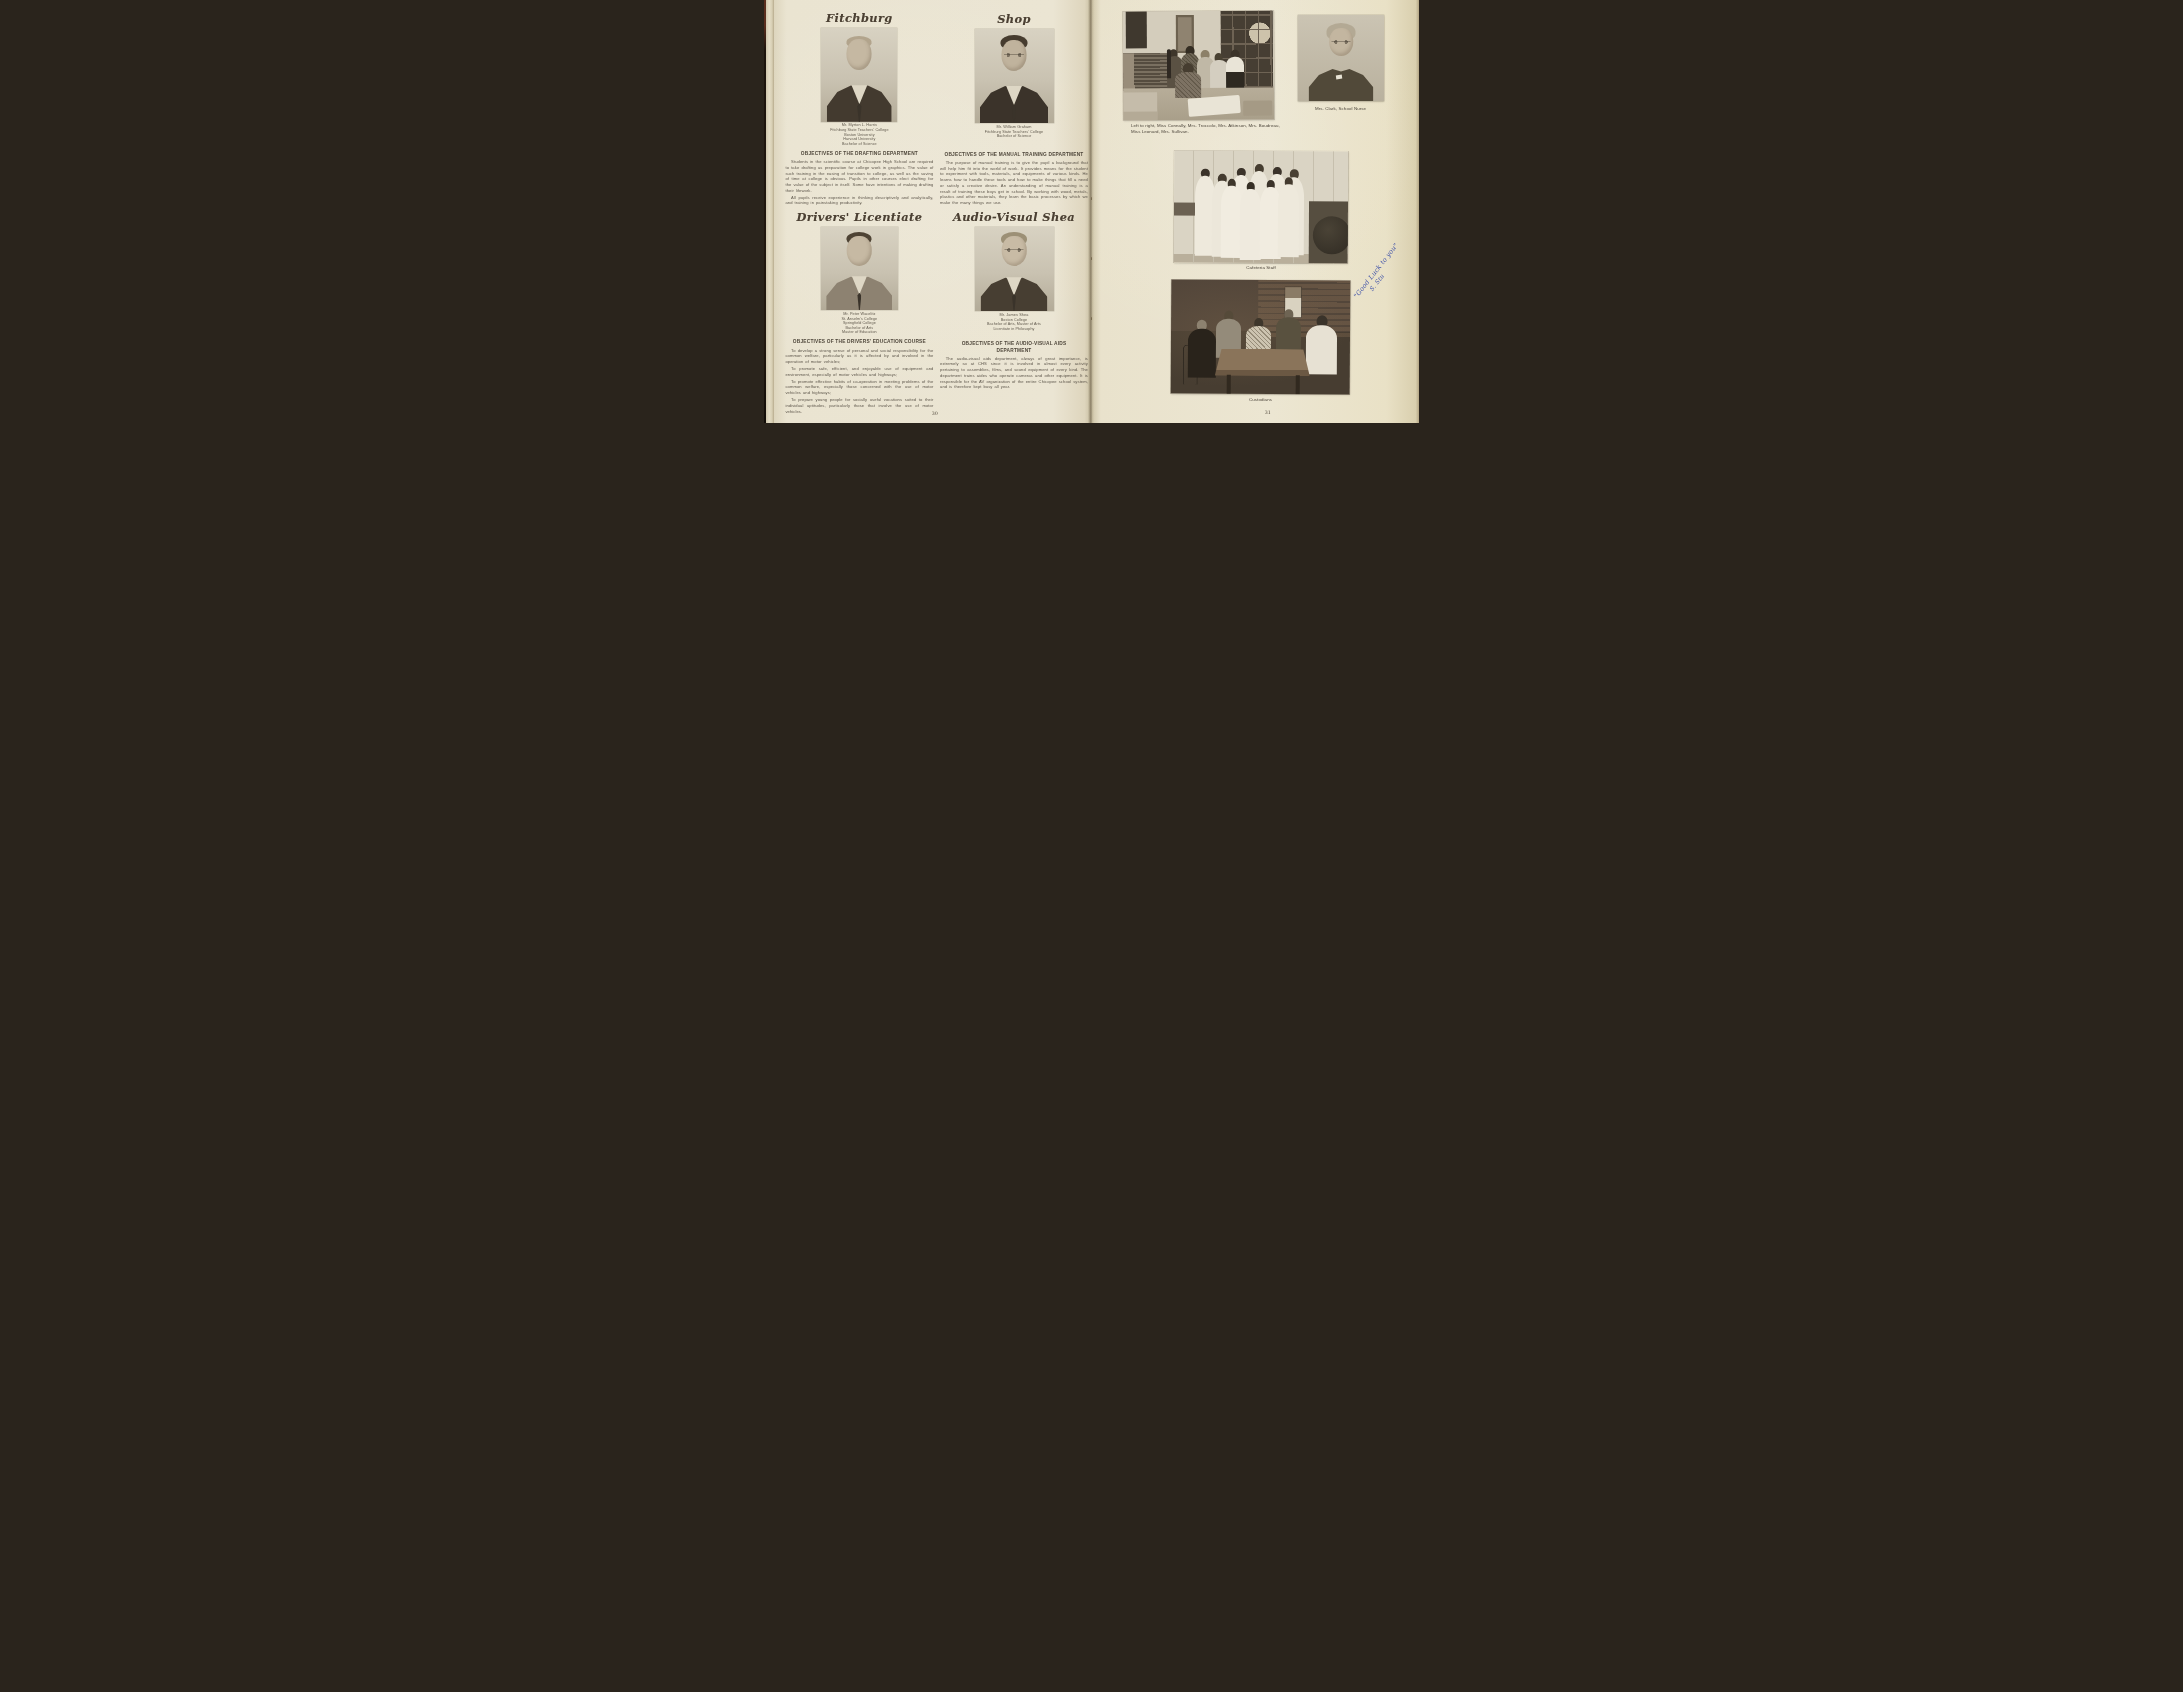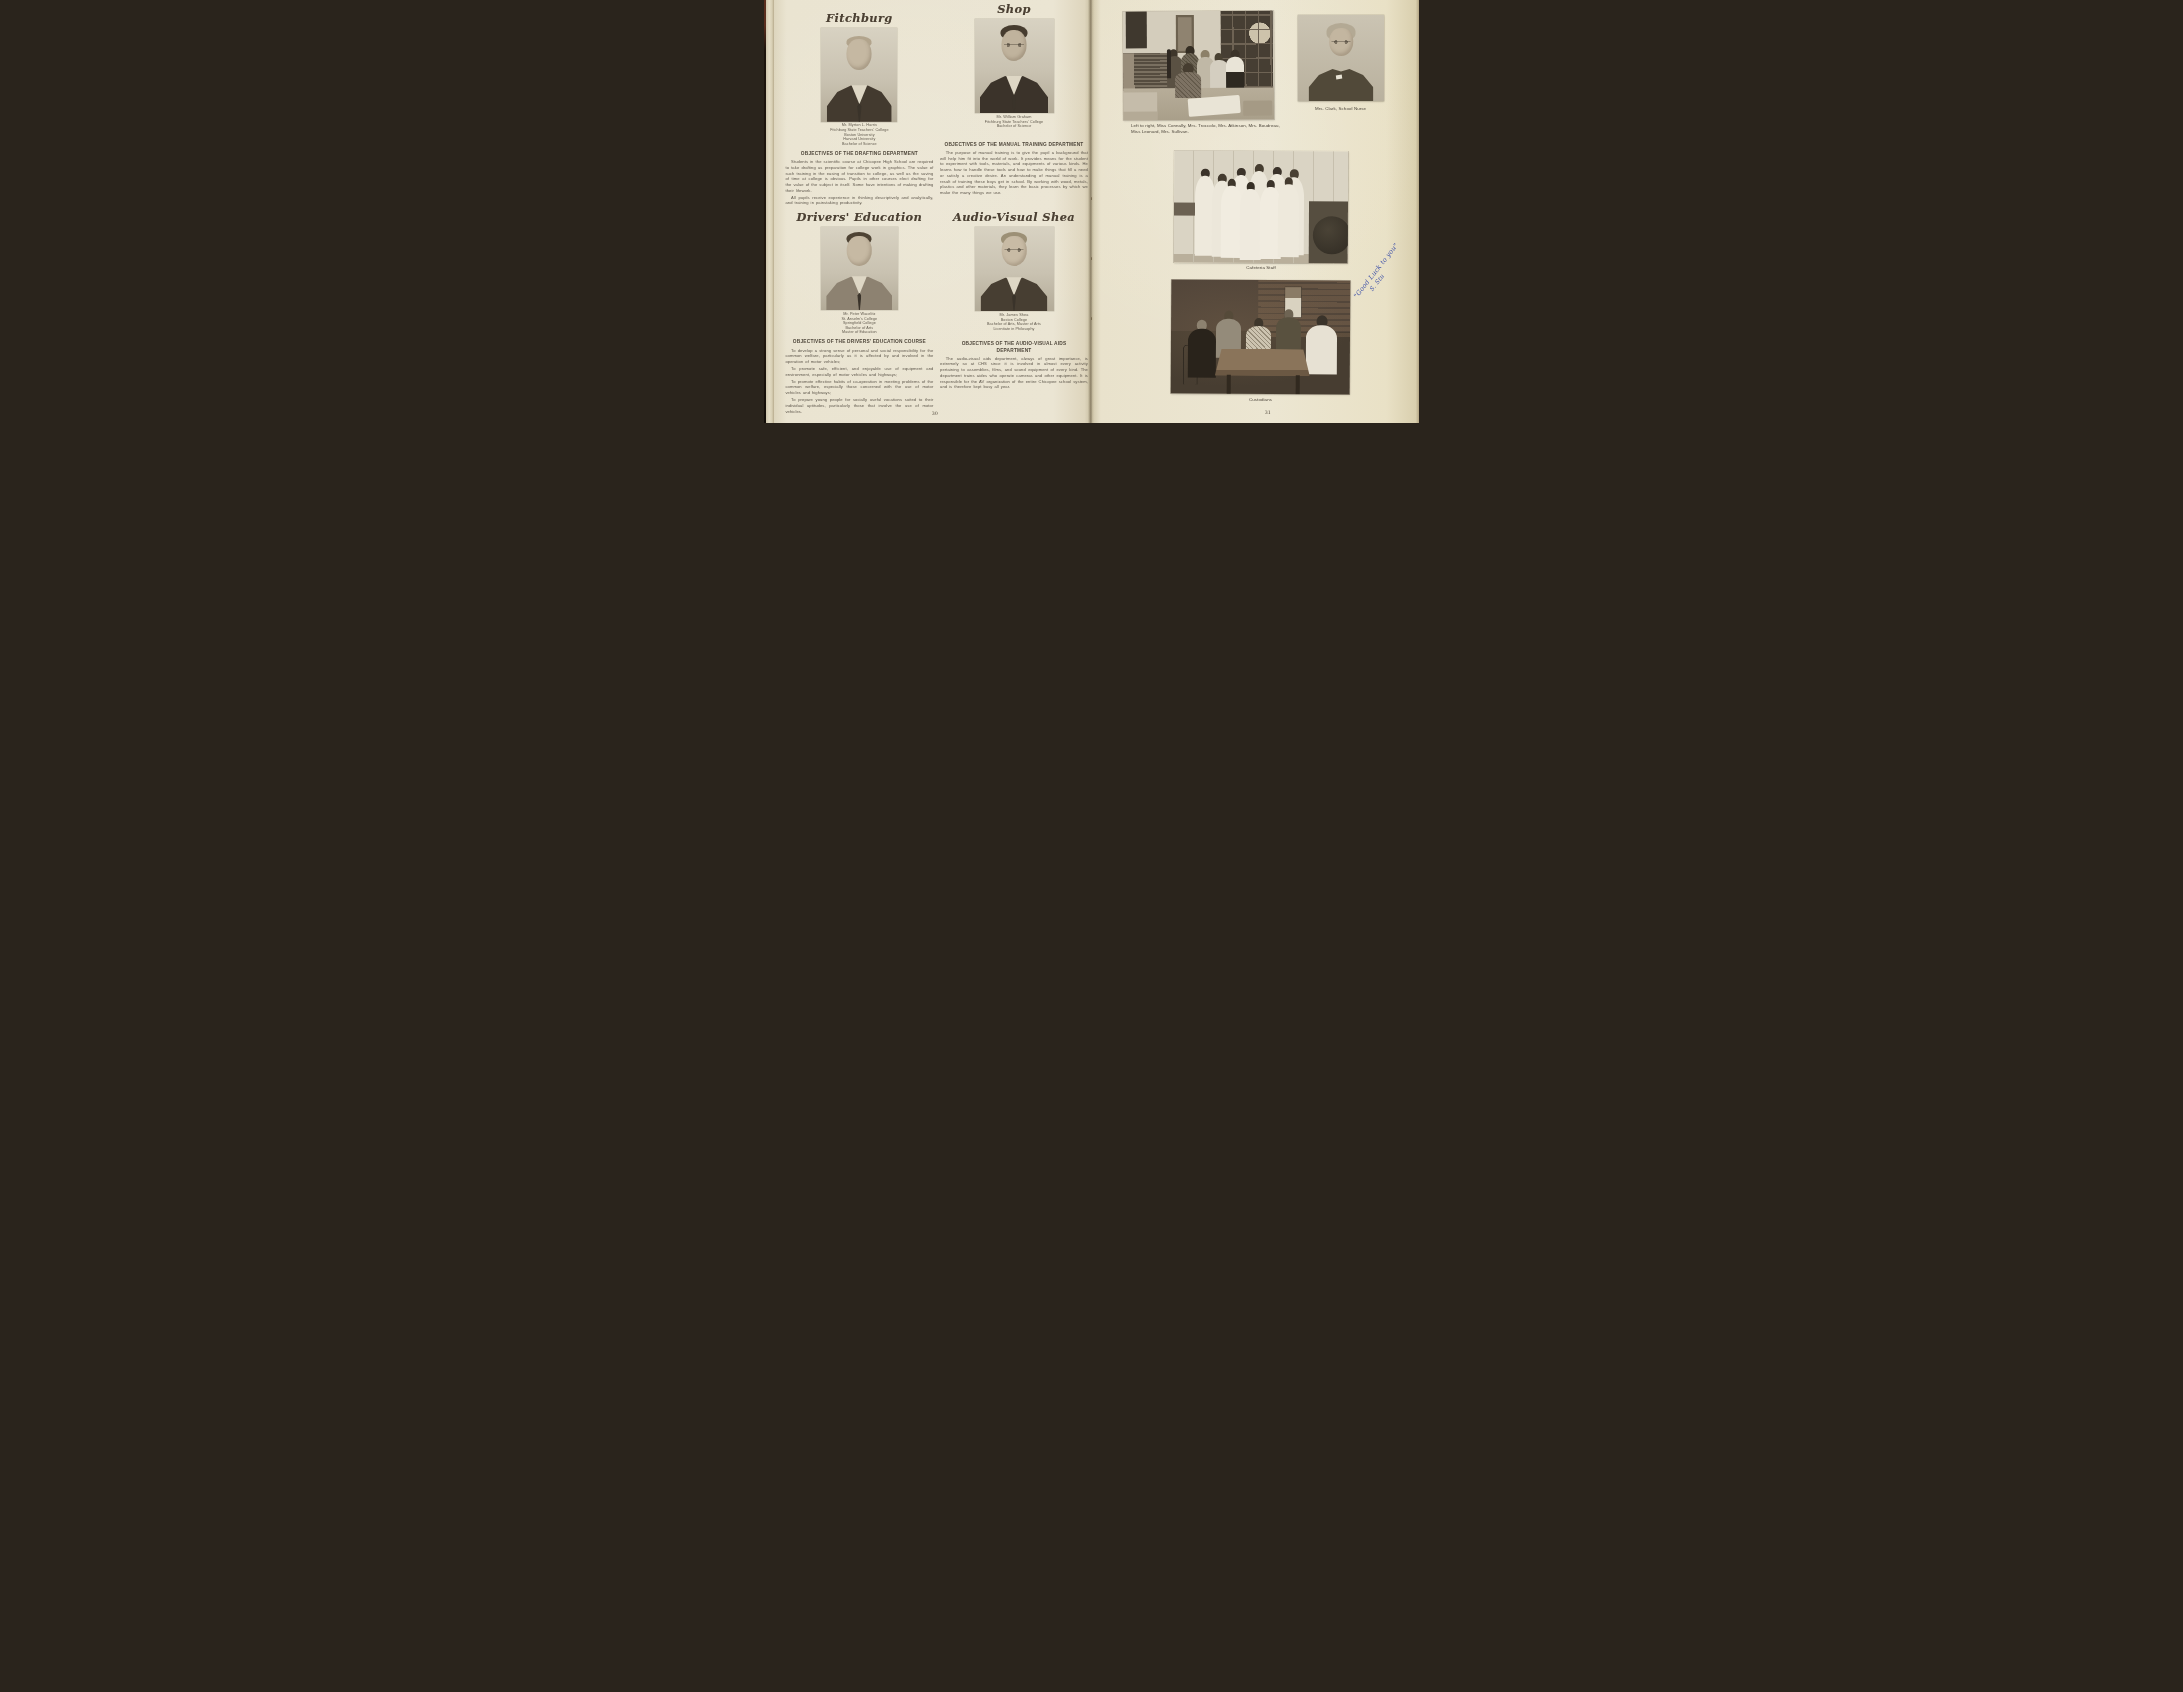--- a/index.html
+++ b/index.html
@@ -93,21 +93,21 @@
             <div class="cap-line">Bachelor of Science</div>
           </div>
       </div>
       <h3 class="obj-head">OBJECTIVES OF THE DRAFTING DEPARTMENT</h3>
       <div class="body-text">
           <p class="para">Students in the scientific course at Chicopee High School are required to take drafting as preparation for college work in graphics. The value of such training in the easing of transition to college, as well as the saving of time at college is obvious. Pupils in other courses elect drafting for the value of the subject in itself. Some have intentions of making drafting their lifework.</p>
           <p class="para">All pupils receive experience in thinking descriptively and analytically, and training in painstaking productivity.</p>
         </div>
     </section>
 
-    <section class="col" style="left:166px;top:2px;">
+    <section class="col" style="left:166px;top:12px;">
       <h2 class="script">Shop</h2>
       <div class="portrait" style="width:79px;height:94px;--skin:#c0b39d;--hair:#463c2f;--suit:#3b332a;">
         <div class="p-hair" style="top:6.1px;width:27px;height:15px;"></div>
         <div class="p-head" style="top:10.5px;width:25px;height:31px;"></div>
         <div class="p-glasses" style="top:23px;width:20px;height:6.1px;"></div>
         <div class="p-body" style="width:68px;height:38px;"></div>
         <div class="p-shirt" style="bottom:18.3px;width:15.7px;height:19px;"></div>
         <div class="p-tie" style="bottom:0;width:4.4px;height:19px;"></div>
       </div>
       <div class="caption">
@@ -117,21 +117,21 @@
             <div class="cap-line">Bachelor of Science</div>
           </div>
       </div>
       <h3 class="obj-head" style="margin-top:13px;">OBJECTIVES OF THE MANUAL TRAINING DEPARTMENT</h3>
       <div class="body-text">
           <p class="para">The purpose of manual training is to give the pupil a background that will help him fit into the world of work. It provides means for the student to experiment with tools, materials, and equipments of various kinds. He learns how to handle these tools and how to make things that fill a need or satisfy a creative desire. An understanding of manual training is a result of training these boys get in school. By working with wood, metals, plastics and other materials, they learn the basic processes by which we make the many things we use.</p>
         </div>
     </section>
 
     <section class="col" style="left:11.4px;top:210px;">
-      <h2 class="script">Drivers' Education</h2>
+      <h2 class="script">Drivers' Licentiate</h2>
       <div class="portrait" style="width:77px;height:83px;--skin:#c6b9a3;--hair:#4e4334;--suit:#8d8271;">
         <div class="p-hair" style="top:5.2px;width:25px;height:13px;"></div>
         <div class="p-head" style="top:8.7px;width:24.5px;height:30px;"></div>
         <div class="p-body" style="width:66px;height:34px;"></div>
         <div class="p-shirt" style="bottom:15.7px;width:15px;height:18.3px;"></div>
         <div class="p-tie" style="bottom:0;width:3.9px;height:17.5px;"></div>
       </div>
       <div class="caption">
         <div class="cap-name">Mr. Peter Wacelitz</div>
         <div>

